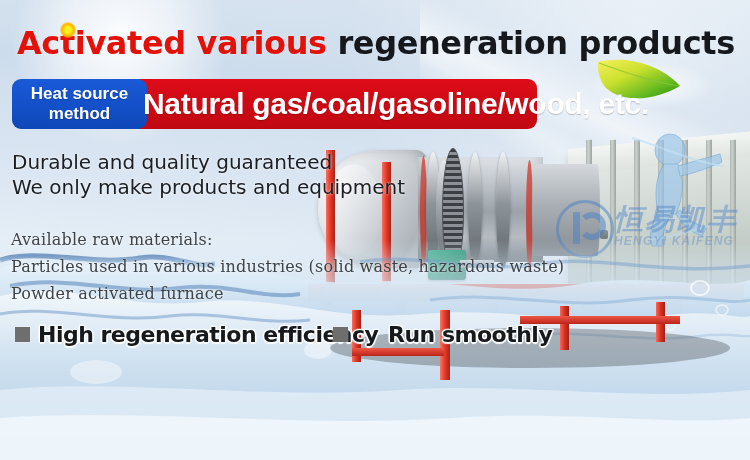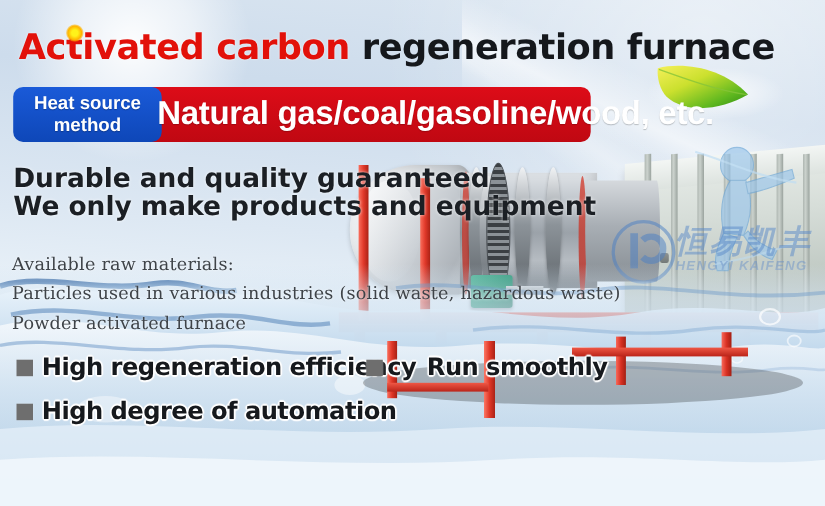--- a/index.html
+++ b/index.html
@@ -104,21 +104,21 @@
     background:linear-gradient(180deg,#1a5ad8,#0e47b8);z-index:4;
     display:flex;flex-direction:column;align-items:center;justify-content:center;
     color:#fff;font-weight:bold;font-size:17px;line-height:20px;padding:0 9px;box-sizing:border-box;
     text-shadow:0 1px 1px rgba(0,0,0,.25);}
   .hs-red{position:absolute;left:120px;top:79px;width:417px;height:50px;border-radius:9px;
     background:linear-gradient(180deg,#dd0c18,#c00812);z-index:3;}
   .hs-red-txt{position:absolute;left:143px;top:79px;height:50px;display:flex;align-items:center;
     color:#fff;font-weight:bold;font-size:30px;letter-spacing:-.3px;z-index:5;white-space:nowrap;
     text-shadow:0 1px 1px rgba(0,0,0,.22);}
 
-  .tagline{position:absolute;left:12px;top:150px;font-size:24px;font-weight:bold;color:#1b1f24;
+  .tagline{position:absolute;left:12px;top:150px;font-size:20px;font-weight:normal;color:#1b1f24;
     line-height:25px;white-space:nowrap;font-family:"DejaVu Sans",sans-serif;
     text-shadow:0 0 3px rgba(255,255,255,.85);}
 
   .rawlist{position:absolute;left:11px;top:226px;font-size:16px;color:#3e4348;line-height:27px;
     font-family:"DejaVu Serif",serif;white-space:nowrap;letter-spacing:.2px;
     text-shadow:0 0 3px rgba(255,255,255,.75);}
 
   .feat{position:absolute;display:flex;align-items:center;}
   .sq{width:15px;height:15px;background:#6e6e6e;margin-right:8px;flex:0 0 auto;
     box-shadow:0 0 2px rgba(255,255,255,.6);}
@@ -258,21 +258,21 @@
   </svg>
 
   <div style="position:absolute;left:352px;top:310px;width:9px;height:52px;background:linear-gradient(90deg,#fa6e5c,#dd3526 50%,#a82014);"></div>
   <div style="position:absolute;left:440px;top:310px;width:10px;height:70px;background:linear-gradient(90deg,#fc7664,#e03828 50%,#ab2216);"></div>
   <div style="position:absolute;left:352px;top:348px;width:92px;height:8px;background:linear-gradient(180deg,#ef5745,#bb2419);"></div>
   <div style="position:absolute;left:560px;top:306px;width:9px;height:44px;background:linear-gradient(90deg,#f8695a,#d83123 50%,#a31f13);"></div>
   <div style="position:absolute;left:656px;top:302px;width:9px;height:40px;background:linear-gradient(90deg,#f8695a,#d83123 50%,#a31f13);"></div>
   <div style="position:absolute;left:520px;top:316px;width:160px;height:8px;background:linear-gradient(180deg,#ef5745,#bb2419);"></div>
 
   <div class="title">
-    <span class="t-red">Activated carbon</span><span class="t-dark"> regeneration furnace</span>
+    <span class="t-red">Activated various</span><span class="t-dark"> regeneration products</span>
   </div>
   <div class="title-dot"></div>
 
   <div class="hs-red"></div>
   <div class="hs-box">
     <span>Heat source</span>
     <span>method</span>
   </div>
   <div class="hs-red-txt">Natural gas/coal/gasoline/wood, etc.</div>
 
@@ -288,18 +288,14 @@
   </div>
 
   <div class="feat" id="feat0">
     <span class="sq"></span>
     <span class="feat-txt">High regeneration efficiency</span>
   </div>
   <div class="feat" id="feat1">
     <span class="sq"></span>
     <span class="feat-txt">Run smoothly</span>
   </div>
-  <div class="feat" id="feat2">
-    <span class="sq"></span>
-    <span class="feat-txt">High degree of automation</span>
-  </div>
 
 </div>
 
 </body></html>

